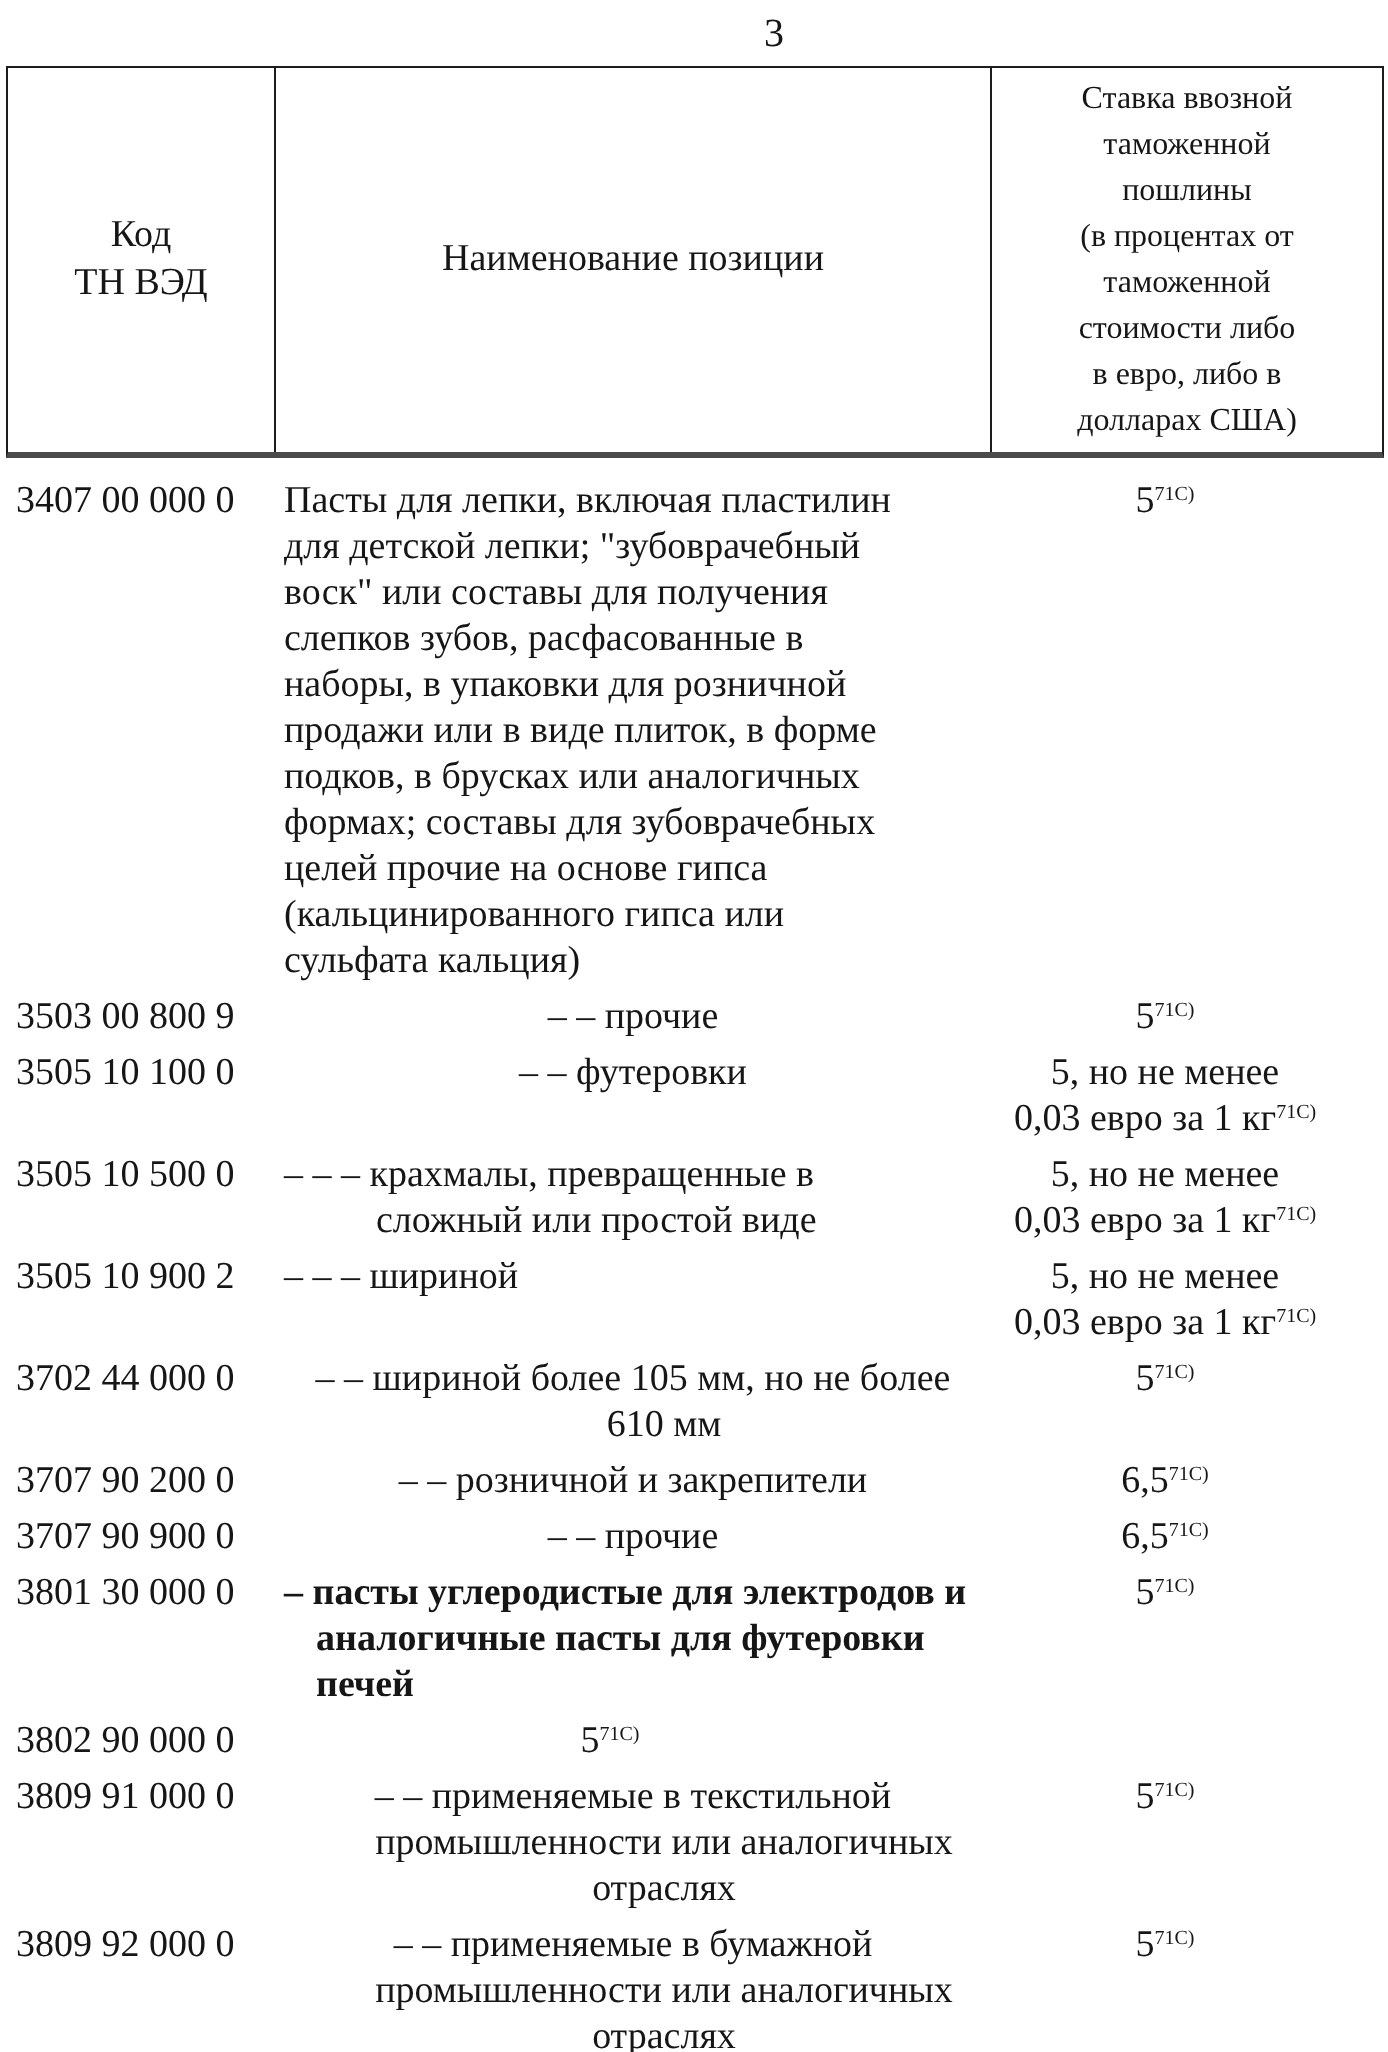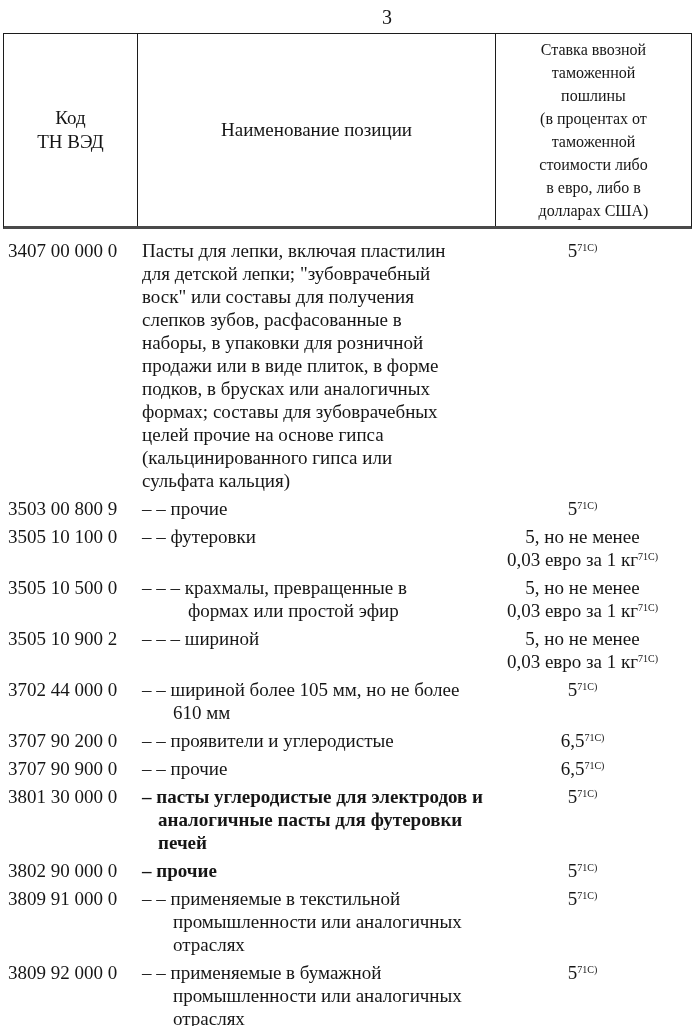--- a/index.html
+++ b/index.html
@@ -65,21 +65,21 @@
   .td-code {
     padding-left: 5px;
     white-space: nowrap;
   }
   .td-name {
     white-space: pre-line;
     padding-left: 5px;
     padding-right: 4px;
   }
   .hang-1 { padding-left: 21px; text-indent: -16px; font-weight: bold; }
-  .hang-2 { padding-left: 36px; text-indent: -31px; }
+  .hang-2 { padding-left: 36px; text-indent: -31px; text-align: center; }
   .hang-3 { padding-left: 51px; text-indent: -46px; }
   .td-rate {
     text-align: center;
     padding-right: 22px;
   }
   .rate-line {
     line-height: 23px;
     white-space: nowrap;
   }
   .rate-line sup {
@@ -140,21 +140,21 @@
     <div class="td td-name hang-2">– – футеровки</div>
     <div class="td td-rate">
             <div class="rate-line"><span>5, но не менее</span></div>
             <div class="rate-line"><span>0,03 евро за 1 кг</span><sup>71С)</sup></div>
           </div>
   </div>
 
   <div class="trow">
     <div class="td td-code">3505 10 500 0</div>
     <div class="td td-name hang-3">– – – крахмалы, превращенные в
-формах или простой эфир</div>
+сложный или простой виде</div>
     <div class="td td-rate">
             <div class="rate-line"><span>5, но не менее</span></div>
             <div class="rate-line"><span>0,03 евро за 1 кг</span><sup>71С)</sup></div>
           </div>
   </div>
 
   <div class="trow">
     <div class="td td-code">3505 10 900 2</div>
     <div class="td td-name hang-3">– – – шириной</div>
     <div class="td td-rate">
@@ -167,21 +167,21 @@
     <div class="td td-code">3702 44 000 0</div>
     <div class="td td-name hang-2">– – шириной более 105 мм, но не более
 610 мм</div>
     <div class="td td-rate">
             <div class="rate-line"><span>5</span><sup>71С)</sup></div>
           </div>
   </div>
 
   <div class="trow">
     <div class="td td-code">3707 90 200 0</div>
-    <div class="td td-name hang-2">– – проявители и углеродистые</div>
+    <div class="td td-name hang-2">– – розничной и закрепители</div>
     <div class="td td-rate">
             <div class="rate-line"><span>6,5</span><sup>71С)</sup></div>
           </div>
   </div>
 
   <div class="trow">
     <div class="td td-code">3707 90 900 0</div>
     <div class="td td-name hang-2">– – прочие</div>
     <div class="td td-rate">
             <div class="rate-line"><span>6,5</span><sup>71С)</sup></div>
@@ -193,21 +193,20 @@
     <div class="td td-name hang-1">– пасты углеродистые для электродов и
 аналогичные пасты для футеровки
 печей</div>
     <div class="td td-rate">
             <div class="rate-line"><span>5</span><sup>71С)</sup></div>
           </div>
   </div>
 
   <div class="trow">
     <div class="td td-code">3802 90 000 0</div>
-    <div class="td td-name hang-1">– прочие</div>
     <div class="td td-rate">
             <div class="rate-line"><span>5</span><sup>71С)</sup></div>
           </div>
   </div>
 
   <div class="trow">
     <div class="td td-code">3809 91 000 0</div>
     <div class="td td-name hang-2">– – применяемые в текстильной
 промышленности или аналогичных
 отраслях</div>

